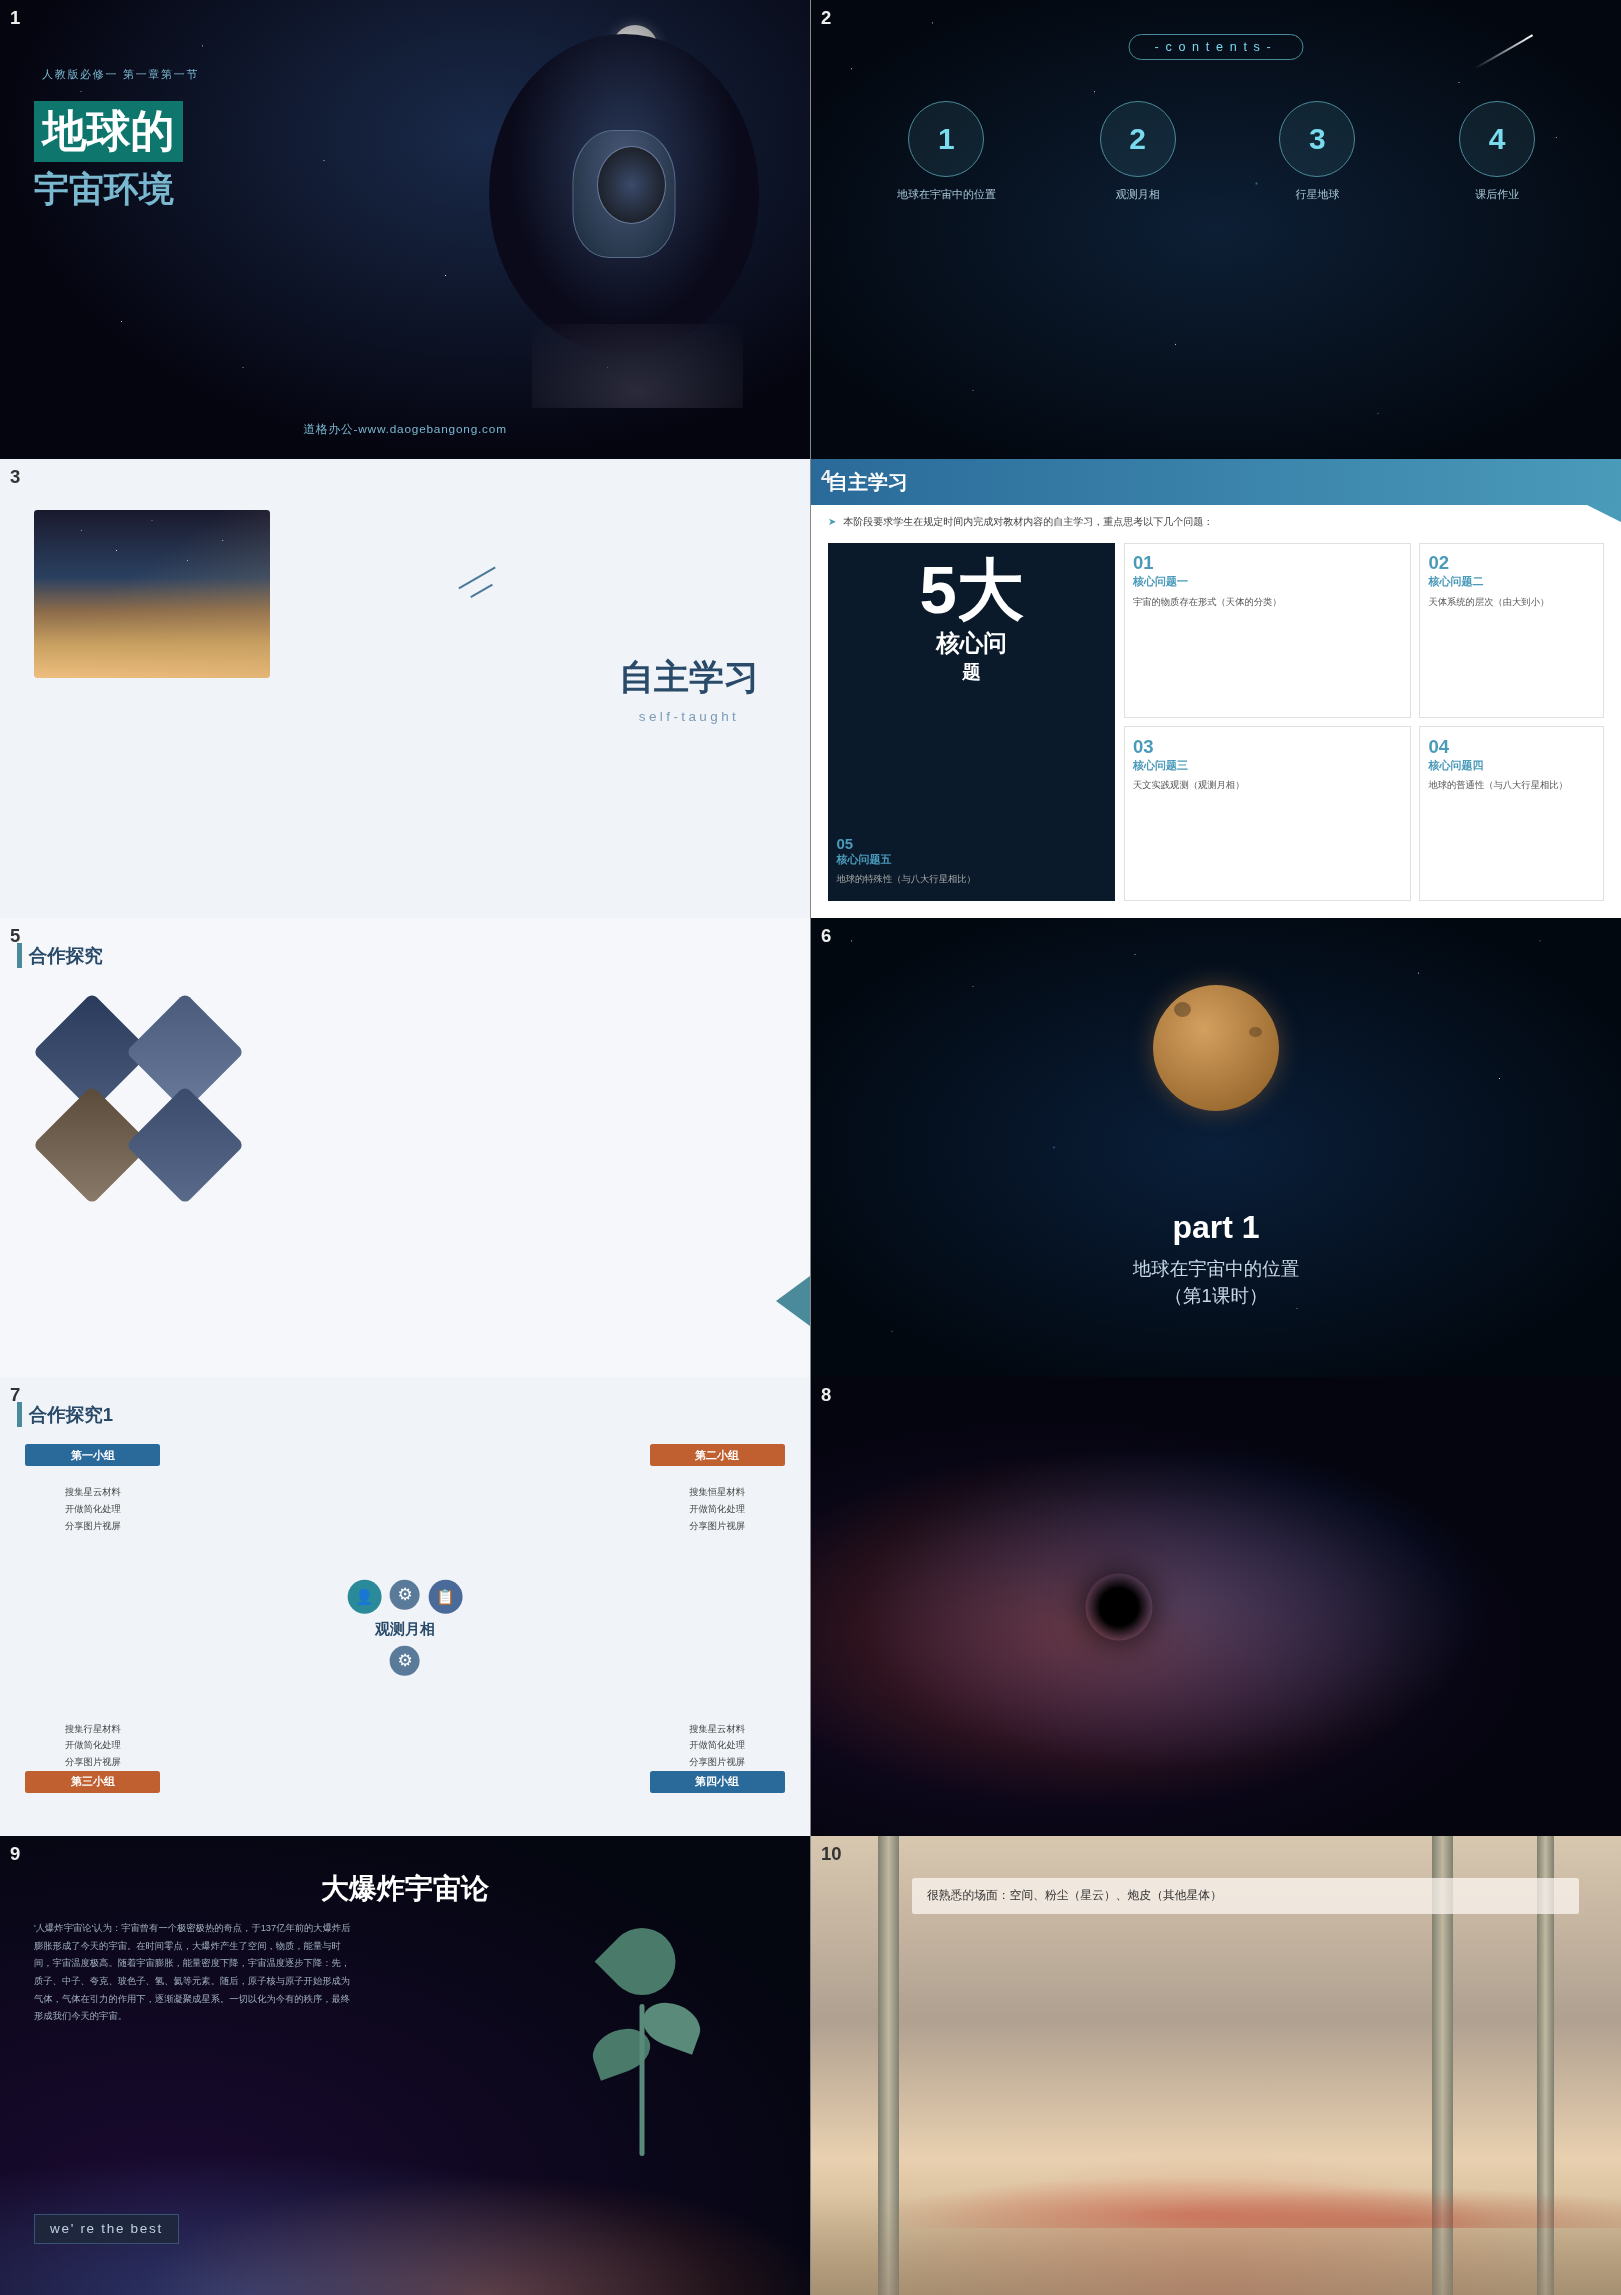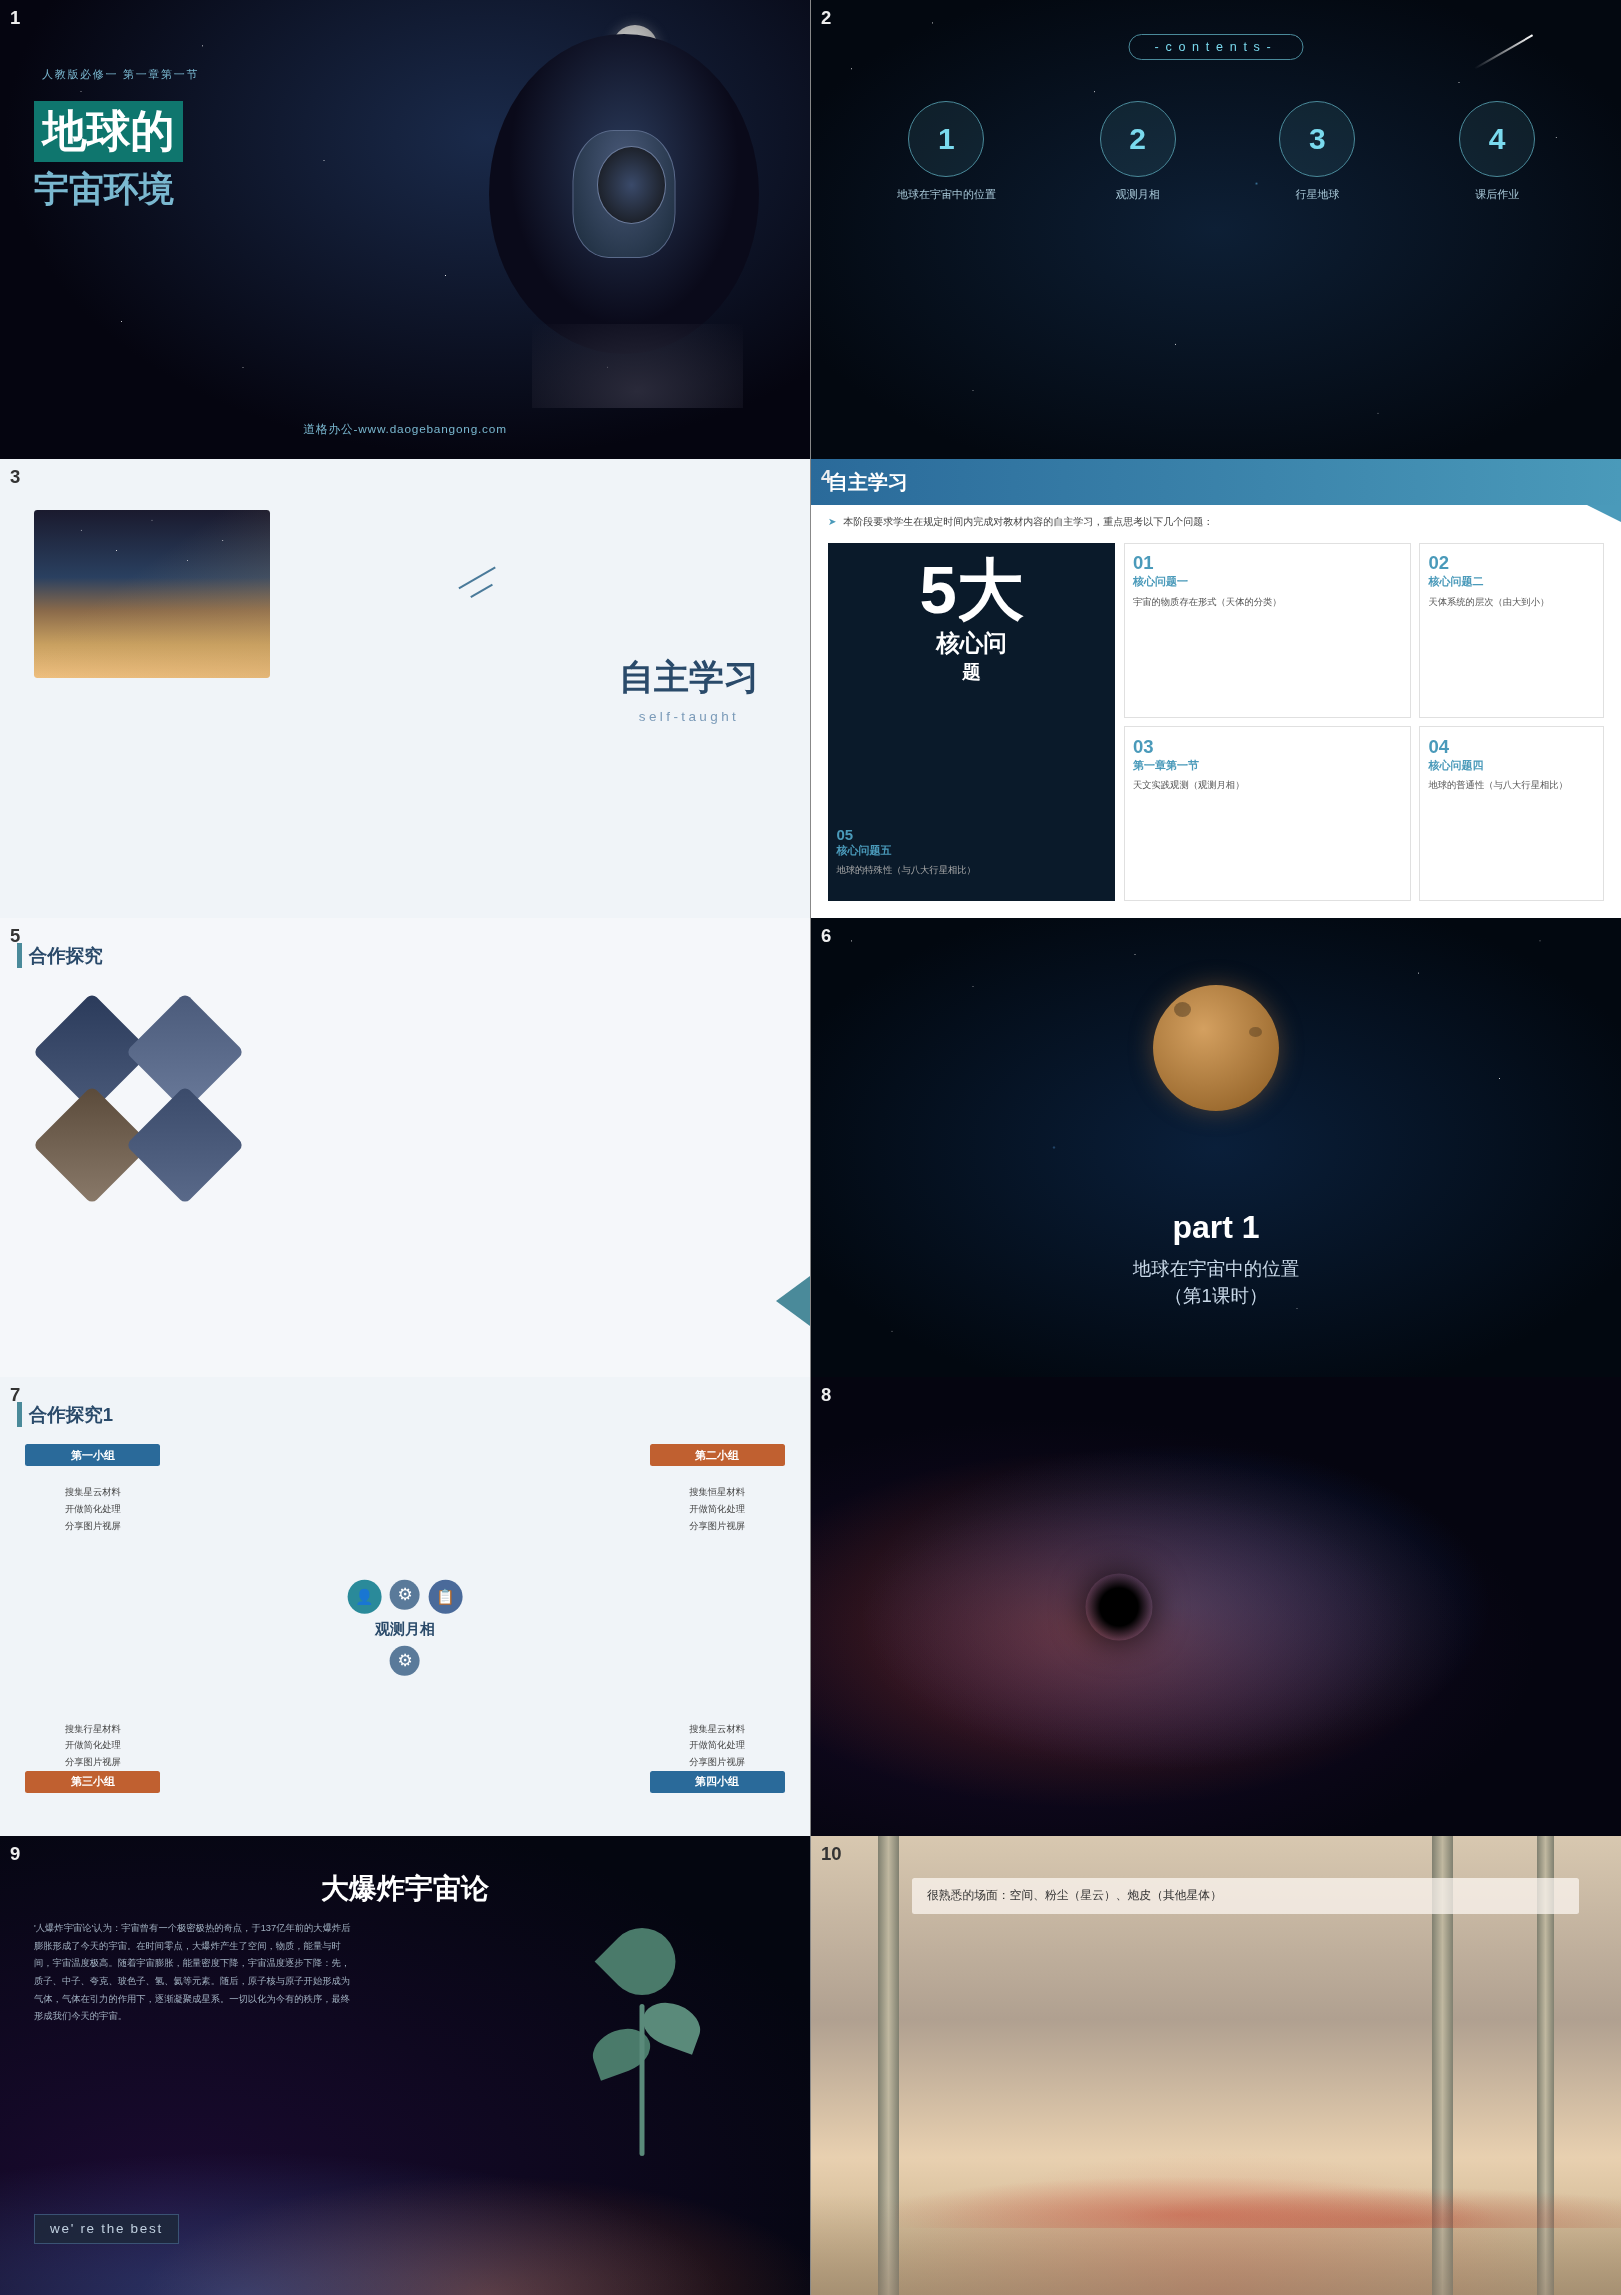--- a/index.html
+++ b/index.html
@@ -396,21 +396,21 @@
       font-weight: bold;
       margin-top: 4.2px;
     }
     .slide4-special-sub {
       font-size: 18.5px;
       color: white;
       font-weight: bold;
     }
     .slide4-special-bottom {
       position: absolute;
-      bottom: 23px;
+      bottom: 14px;
       left: 8.4px;
       right: 8.4px;
     }
     .slide4-special-bottom-num {
       font-size: 15px;
       color: #4a9aba;
       font-weight: bold;
     }
     .slide4-special-bottom-title {
       font-size: 11px;
@@ -991,21 +991,21 @@
         <span class="slide4-special-text">核心问</span>
         <span class="slide4-special-sub">题</span>
         <div class="slide4-special-bottom">
           <span class="slide4-special-bottom-num">05</span>
           <span class="slide4-special-bottom-title">核心问题五</span>
           <span class="slide4-special-bottom-text">地球的特殊性（与八大行星相比）</span>
         </div>
       </div>
       <div class="slide4-item">
         <span class="slide4-item-num">03</span>
-        <span class="slide4-item-title">第一章第一节</span>
+        <span class="slide4-item-title">核心问题三</span>
         <span class="slide4-item-text">天文实践观测（观测月相）</span>
       </div>
       <div class="slide4-item">
         <span class="slide4-item-num">04</span>
         <span class="slide4-item-title">核心问题四</span>
         <span class="slide4-item-text">地球的普通性（与八大行星相比）</span>
       </div>
     </div>
   </div>
 

